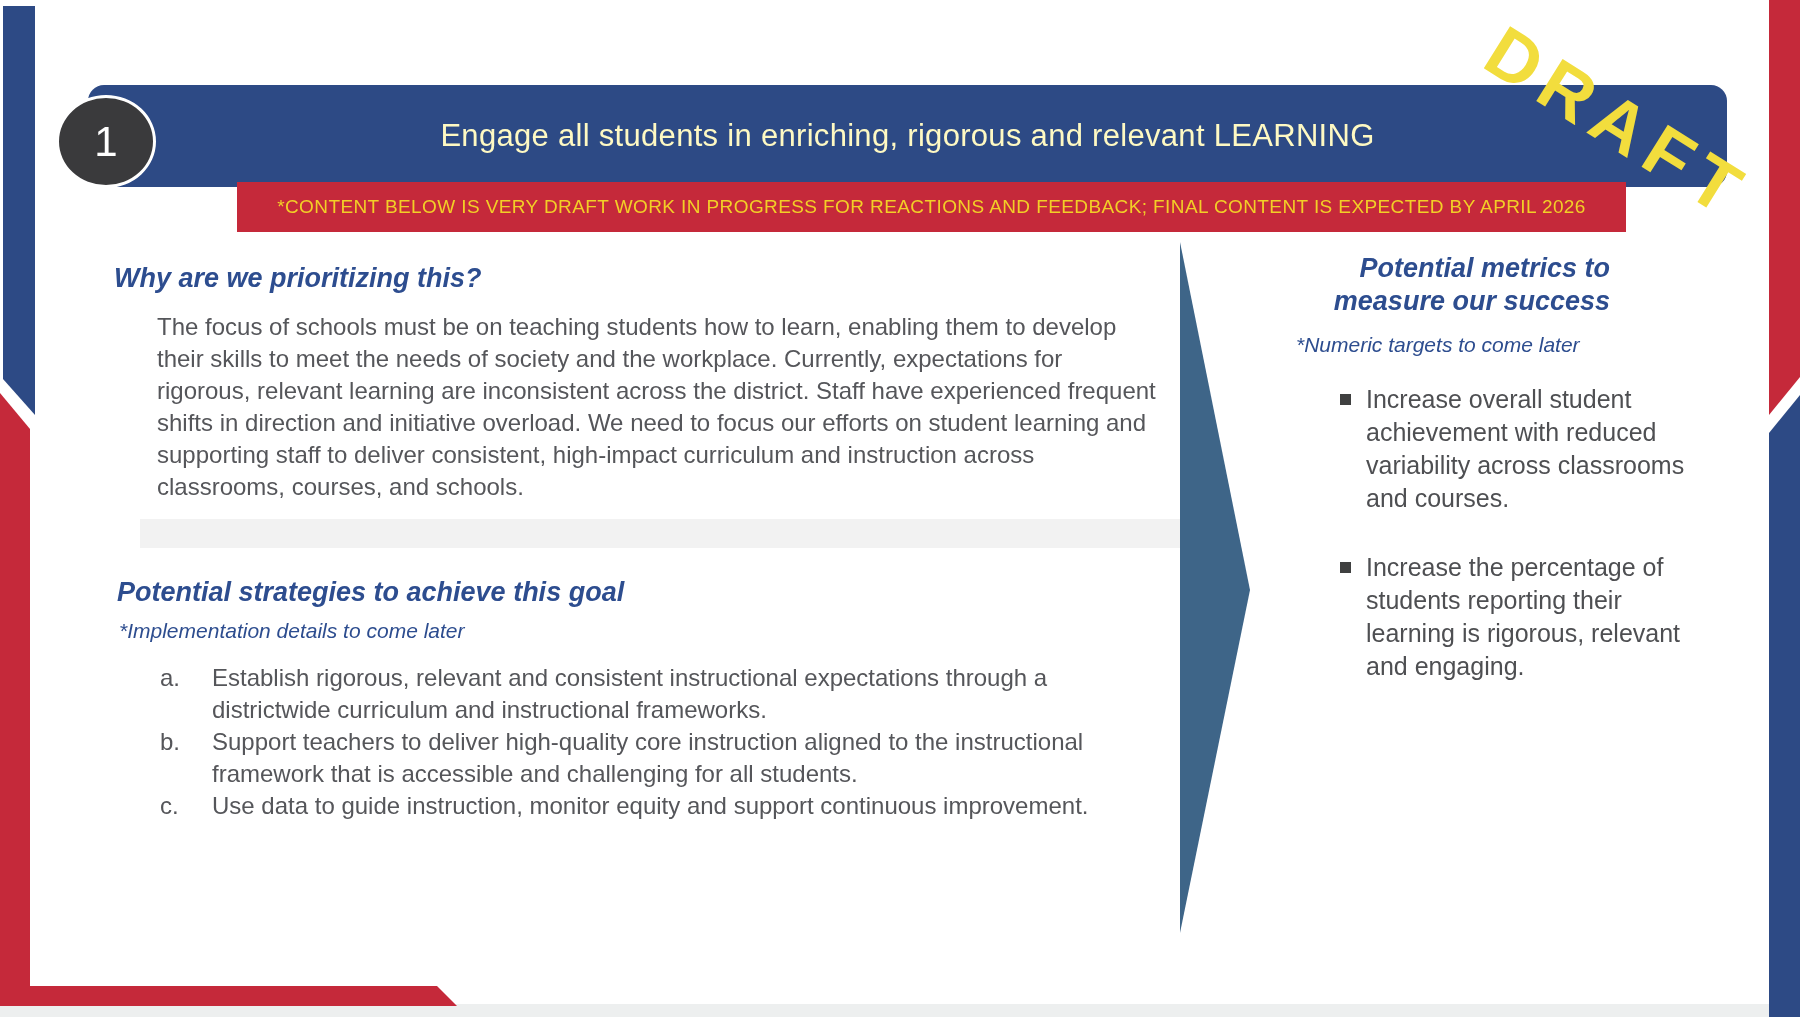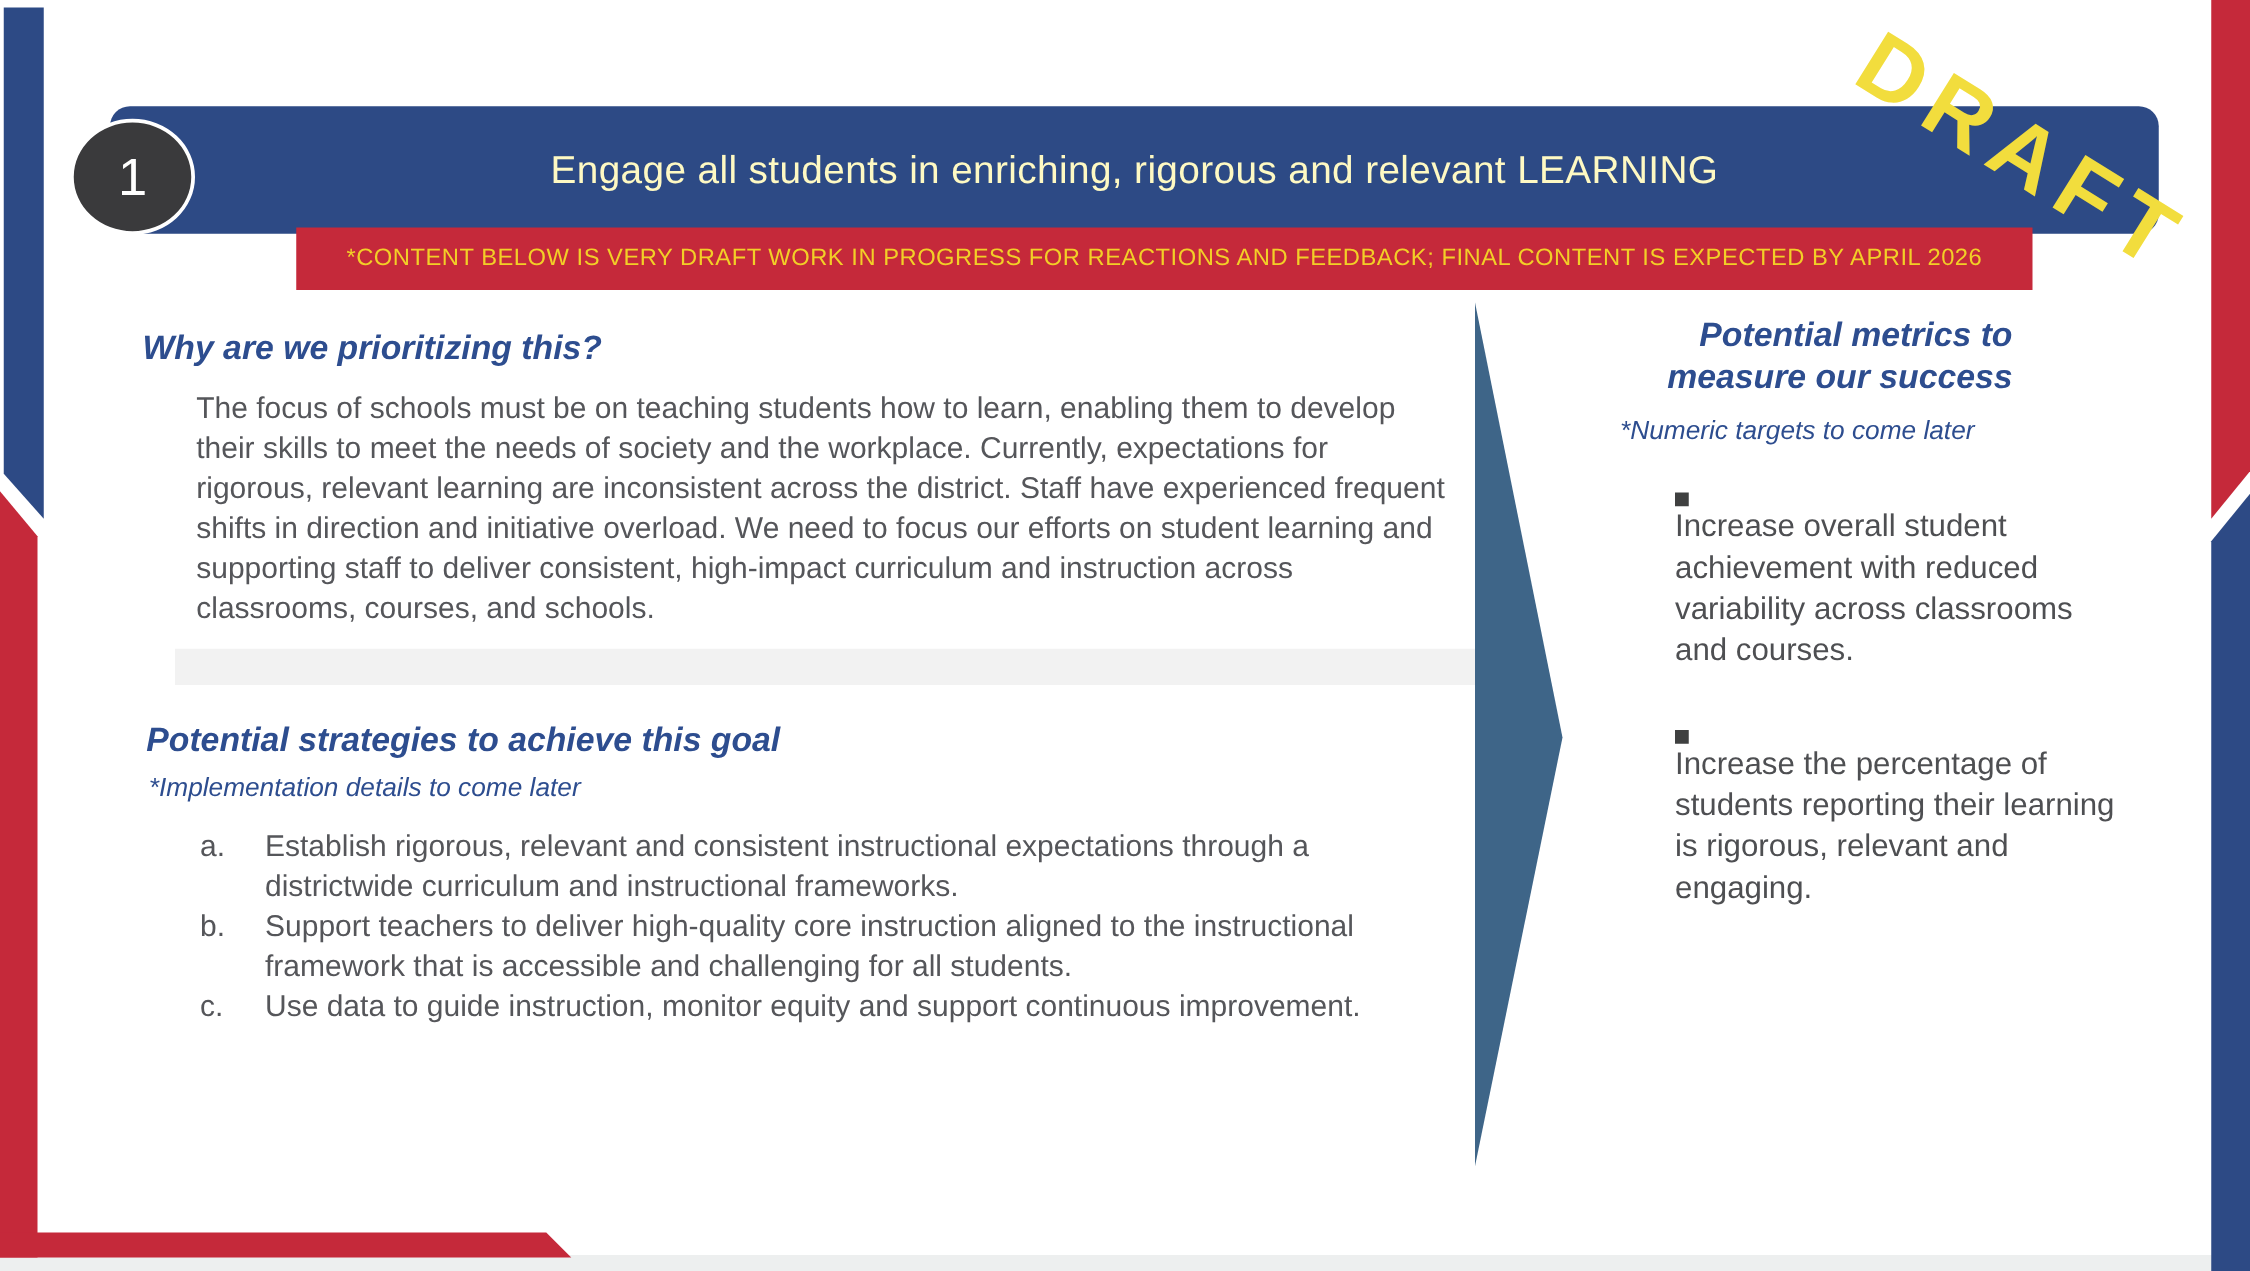--- a/index.html
+++ b/index.html
@@ -76,21 +76,21 @@
   .strategies-list{left:160px;top:662px;width:950px;}
   .strategy-item{display:flex;color:#55565a;font-size:24px;line-height:32px;}
   .strategy-label{width:52px;flex:0 0 52px;}
   .strategy-text{flex:1;}
 
   .metrics-heading{left:1290px;top:252px;width:320px;text-align:right;}
   .metrics-note{left:1296px;top:333px;}
   .metrics-list{left:1340px;top:383px;width:360px;}
   .metric-item{
     display:flex;align-items:flex-start;margin-bottom:36px;
-    color:#4e4f52;font-size:25px;line-height:33px;flex-direction:column;
+    color:#4e4f52;font-size:25px;line-height:33px;
   }
   .bullet-square{
     flex:0 0 11px;width:11px;height:11px;background:#3f4040;margin:11px 15px 0 0;
   }
   .metric-text{flex:1;}
 </style>
 </head>
 <body>
 
 <div class="abs footer-strip"></div>

